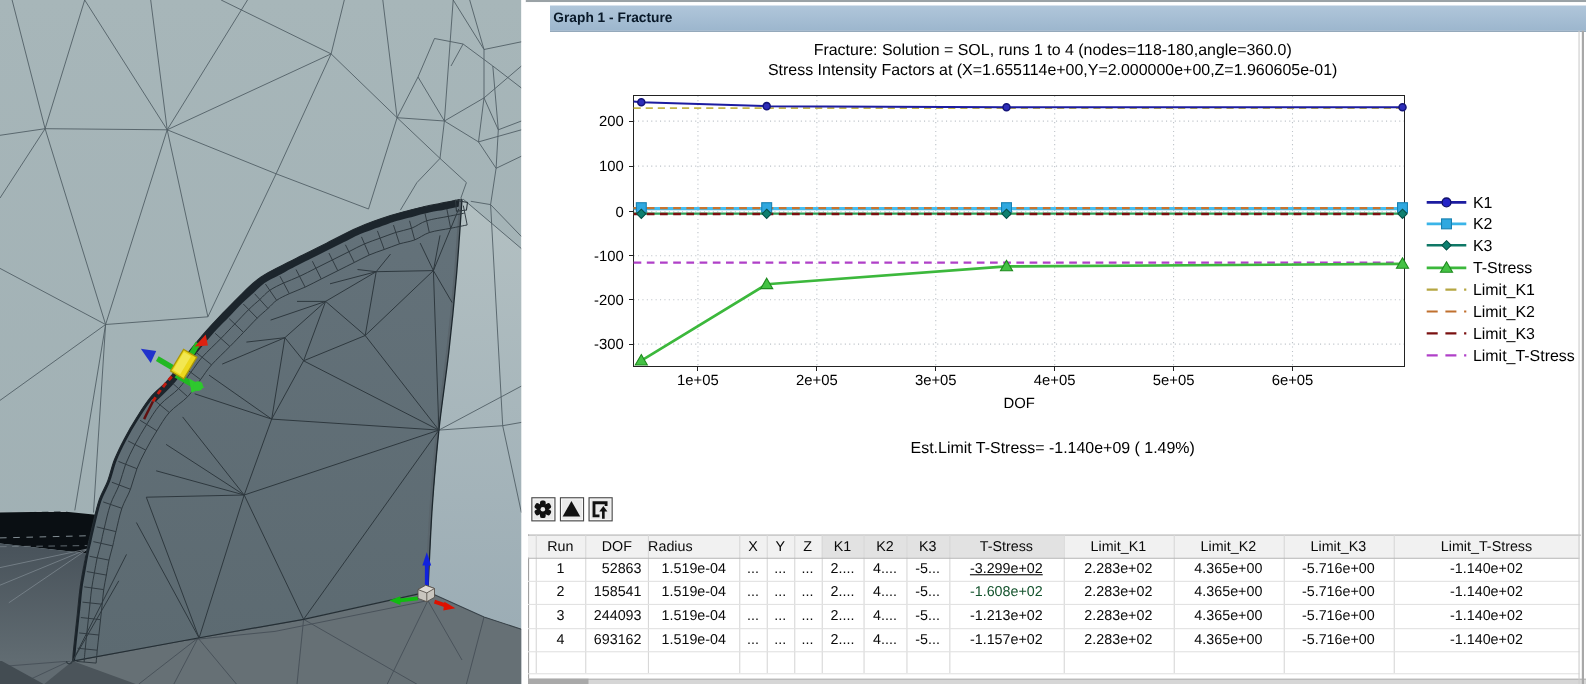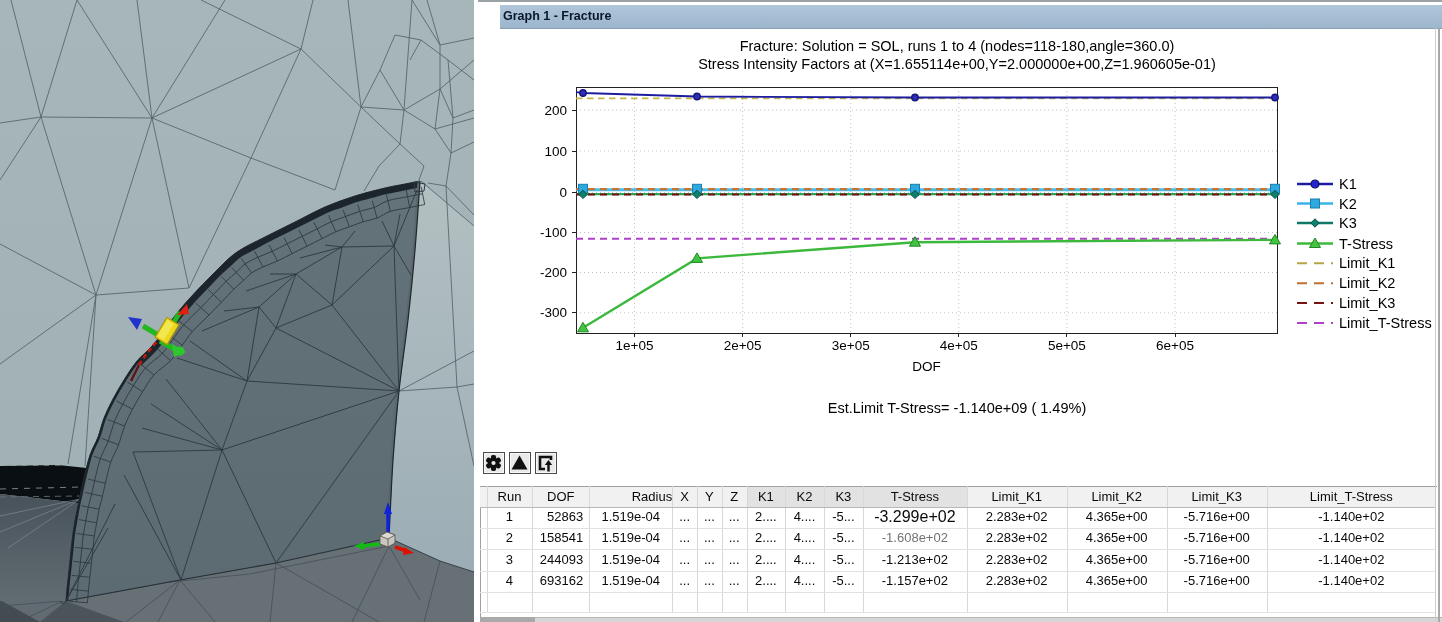--- a/index.html
+++ b/index.html
@@ -386,56 +386,56 @@
 <div class="abs" style="left:1166.7px;top:486.0px;width:1px;height:126.0px;background:#d8d8d8;"></div>
 <div class="abs" style="left:1266.7px;top:486.0px;width:1px;height:126.0px;background:#d8d8d8;"></div>
 <div class="abs" style="left:480px;top:506.5px;width:956px;height:1px;background:#b8b8b8;"></div>
 <div class="abs" style="left:480px;top:527.9px;width:956px;height:1px;background:#e2e2e2;"></div>
 <div class="abs" style="left:480px;top:549.3px;width:956px;height:1px;background:#e2e2e2;"></div>
 <div class="abs" style="left:480px;top:570.6px;width:956px;height:1px;background:#e2e2e2;"></div>
 <div class="abs" style="left:480px;top:592.0px;width:956px;height:1px;background:#e2e2e2;"></div>
 <div class="abs" style="left:480px;top:612.0px;width:956px;height:1px;background:#e2e2e2;"></div>
 <div class="abs" style="left:486.5px;top:487.0px;width:45.89999999999998px;height:19.5px;line-height:19.5px;font-size:13px;color:#0a0a0a;overflow:hidden;white-space:nowrap;text-align:center;">Run</div>
 <div class="abs" style="left:532.4px;top:487.0px;width:56.80000000000007px;height:19.5px;line-height:19.5px;font-size:13px;color:#0a0a0a;overflow:hidden;white-space:nowrap;text-align:center;">DOF</div>
-<div class="abs" style="left:589.2px;top:487.0px;width:83.0px;height:19.5px;line-height:19.5px;font-size:13px;color:#0a0a0a;overflow:hidden;white-space:nowrap;text-align:right;">Radius</div>
+<div class="abs" style="left:589.2px;top:487.0px;width:83.0px;height:19.5px;line-height:19.5px;font-size:13px;color:#0a0a0a;overflow:hidden;white-space:nowrap;text-align:left;">Radius</div>
 <div class="abs" style="left:672.2px;top:487.0px;width:24.799999999999955px;height:19.5px;line-height:19.5px;font-size:13px;color:#0a0a0a;overflow:hidden;white-space:nowrap;text-align:center;">X</div>
 <div class="abs" style="left:697.0px;top:487.0px;width:24.799999999999955px;height:19.5px;line-height:19.5px;font-size:13px;color:#0a0a0a;overflow:hidden;white-space:nowrap;text-align:center;">Y</div>
 <div class="abs" style="left:721.8px;top:487.0px;width:24.700000000000045px;height:19.5px;line-height:19.5px;font-size:13px;color:#0a0a0a;overflow:hidden;white-space:nowrap;text-align:center;">Z</div>
 <div class="abs" style="left:746.5px;top:487.0px;width:38.799999999999955px;height:19.5px;line-height:19.5px;font-size:13px;color:#0a0a0a;overflow:hidden;white-space:nowrap;text-align:center;">K1</div>
 <div class="abs" style="left:785.3px;top:487.0px;width:38.40000000000009px;height:19.5px;line-height:19.5px;font-size:13px;color:#0a0a0a;overflow:hidden;white-space:nowrap;text-align:center;">K2</div>
 <div class="abs" style="left:823.7px;top:487.0px;width:39.299999999999955px;height:19.5px;line-height:19.5px;font-size:13px;color:#0a0a0a;overflow:hidden;white-space:nowrap;text-align:center;">K3</div>
 <div class="abs" style="left:863.0px;top:487.0px;width:103.70000000000005px;height:19.5px;line-height:19.5px;font-size:13px;color:#0a0a0a;overflow:hidden;white-space:nowrap;text-align:center;">T-Stress</div>
 <div class="abs" style="left:966.7px;top:487.0px;width:100.0px;height:19.5px;line-height:19.5px;font-size:13px;color:#0a0a0a;overflow:hidden;white-space:nowrap;text-align:center;">Limit_K1</div>
 <div class="abs" style="left:1066.7px;top:487.0px;width:100.0px;height:19.5px;line-height:19.5px;font-size:13px;color:#0a0a0a;overflow:hidden;white-space:nowrap;text-align:center;">Limit_K2</div>
 <div class="abs" style="left:1166.7px;top:487.0px;width:100.0px;height:19.5px;line-height:19.5px;font-size:13px;color:#0a0a0a;overflow:hidden;white-space:nowrap;text-align:center;">Limit_K3</div>
 <div class="abs" style="left:1266.7px;top:487.0px;width:169.29999999999995px;height:19.5px;line-height:19.5px;font-size:13px;color:#0a0a0a;overflow:hidden;white-space:nowrap;text-align:center;">Limit_T-Stress</div>
 <div class="abs" style="left:486.5px;top:507.0px;width:45.89999999999998px;height:20.899999999999977px;line-height:20.899999999999977px;font-size:13px;color:#0a0a0a;overflow:hidden;white-space:nowrap;text-align:center;">1</div>
 <div class="abs" style="left:532.4px;top:507.0px;width:56.80000000000007px;height:20.899999999999977px;line-height:20.899999999999977px;font-size:13px;color:#0a0a0a;overflow:hidden;white-space:nowrap;text-align:right;padding-right:6px;width:50.80000000000007px;">52863</div>
 <div class="abs" style="left:589.2px;top:507.0px;width:83.0px;height:20.899999999999977px;line-height:20.899999999999977px;font-size:13px;color:#0a0a0a;overflow:hidden;white-space:nowrap;text-align:center;">1.519e-04</div>
 <div class="abs" style="left:672.2px;top:507.0px;width:24.799999999999955px;height:20.899999999999977px;line-height:20.899999999999977px;font-size:13px;color:#0a0a0a;overflow:hidden;white-space:nowrap;text-align:center;">...</div>
 <div class="abs" style="left:697.0px;top:507.0px;width:24.799999999999955px;height:20.899999999999977px;line-height:20.899999999999977px;font-size:13px;color:#0a0a0a;overflow:hidden;white-space:nowrap;text-align:center;">...</div>
 <div class="abs" style="left:721.8px;top:507.0px;width:24.700000000000045px;height:20.899999999999977px;line-height:20.899999999999977px;font-size:13px;color:#0a0a0a;overflow:hidden;white-space:nowrap;text-align:center;">...</div>
 <div class="abs" style="left:746.5px;top:507.0px;width:38.799999999999955px;height:20.899999999999977px;line-height:20.899999999999977px;font-size:13px;color:#0a0a0a;overflow:hidden;white-space:nowrap;text-align:center;">2....</div>
 <div class="abs" style="left:785.3px;top:507.0px;width:38.40000000000009px;height:20.899999999999977px;line-height:20.899999999999977px;font-size:13px;color:#0a0a0a;overflow:hidden;white-space:nowrap;text-align:center;">4....</div>
 <div class="abs" style="left:823.7px;top:507.0px;width:39.299999999999955px;height:20.899999999999977px;line-height:20.899999999999977px;font-size:13px;color:#0a0a0a;overflow:hidden;white-space:nowrap;text-align:center;">-5...</div>
-<div class="abs" style="left:863.0px;top:507.0px;width:103.70000000000005px;height:20.899999999999977px;line-height:20.899999999999977px;font-size:16px;color:#0a0a0a;overflow:hidden;white-space:nowrap;text-align:center;">-3.299e+02</div>
+<div class="abs" style="left:863.0px;top:507.0px;width:103.70000000000005px;height:20.899999999999977px;line-height:20.899999999999977px;font-size:13px;color:#0a0a0a;overflow:hidden;white-space:nowrap;text-align:center;text-decoration:underline;">-3.299e+02</div>
 <div class="abs" style="left:966.7px;top:507.0px;width:100.0px;height:20.899999999999977px;line-height:20.899999999999977px;font-size:13px;color:#0a0a0a;overflow:hidden;white-space:nowrap;text-align:center;">2.283e+02</div>
 <div class="abs" style="left:1066.7px;top:507.0px;width:100.0px;height:20.899999999999977px;line-height:20.899999999999977px;font-size:13px;color:#0a0a0a;overflow:hidden;white-space:nowrap;text-align:center;">4.365e+00</div>
 <div class="abs" style="left:1166.7px;top:507.0px;width:100.0px;height:20.899999999999977px;line-height:20.899999999999977px;font-size:13px;color:#0a0a0a;overflow:hidden;white-space:nowrap;text-align:center;">-5.716e+00</div>
 <div class="abs" style="left:1266.7px;top:507.0px;width:169.29999999999995px;height:20.899999999999977px;line-height:20.899999999999977px;font-size:13px;color:#0a0a0a;overflow:hidden;white-space:nowrap;text-align:center;">-1.140e+02</div>
 <div class="abs" style="left:486.5px;top:528.4px;width:45.89999999999998px;height:20.899999999999977px;line-height:20.899999999999977px;font-size:13px;color:#0a0a0a;overflow:hidden;white-space:nowrap;text-align:center;">2</div>
 <div class="abs" style="left:532.4px;top:528.4px;width:56.80000000000007px;height:20.899999999999977px;line-height:20.899999999999977px;font-size:13px;color:#0a0a0a;overflow:hidden;white-space:nowrap;text-align:right;padding-right:6px;width:50.80000000000007px;">158541</div>
 <div class="abs" style="left:589.2px;top:528.4px;width:83.0px;height:20.899999999999977px;line-height:20.899999999999977px;font-size:13px;color:#0a0a0a;overflow:hidden;white-space:nowrap;text-align:center;">1.519e-04</div>
 <div class="abs" style="left:672.2px;top:528.4px;width:24.799999999999955px;height:20.899999999999977px;line-height:20.899999999999977px;font-size:13px;color:#0a0a0a;overflow:hidden;white-space:nowrap;text-align:center;">...</div>
 <div class="abs" style="left:697.0px;top:528.4px;width:24.799999999999955px;height:20.899999999999977px;line-height:20.899999999999977px;font-size:13px;color:#0a0a0a;overflow:hidden;white-space:nowrap;text-align:center;">...</div>
 <div class="abs" style="left:721.8px;top:528.4px;width:24.700000000000045px;height:20.899999999999977px;line-height:20.899999999999977px;font-size:13px;color:#0a0a0a;overflow:hidden;white-space:nowrap;text-align:center;">...</div>
 <div class="abs" style="left:746.5px;top:528.4px;width:38.799999999999955px;height:20.899999999999977px;line-height:20.899999999999977px;font-size:13px;color:#0a0a0a;overflow:hidden;white-space:nowrap;text-align:center;">2....</div>
 <div class="abs" style="left:785.3px;top:528.4px;width:38.40000000000009px;height:20.899999999999977px;line-height:20.899999999999977px;font-size:13px;color:#0a0a0a;overflow:hidden;white-space:nowrap;text-align:center;">4....</div>
 <div class="abs" style="left:823.7px;top:528.4px;width:39.299999999999955px;height:20.899999999999977px;line-height:20.899999999999977px;font-size:13px;color:#0a0a0a;overflow:hidden;white-space:nowrap;text-align:center;">-5...</div>
-<div class="abs" style="left:863.0px;top:528.4px;width:103.70000000000005px;height:20.899999999999977px;line-height:20.899999999999977px;font-size:13px;color:#737373;overflow:hidden;white-space:nowrap;text-align:center;">-1.608e+02</div>
+<div class="abs" style="left:863.0px;top:528.4px;width:103.70000000000005px;height:20.899999999999977px;line-height:20.899999999999977px;font-size:13px;color:#14532d;overflow:hidden;white-space:nowrap;text-align:center;">-1.608e+02</div>
 <div class="abs" style="left:966.7px;top:528.4px;width:100.0px;height:20.899999999999977px;line-height:20.899999999999977px;font-size:13px;color:#0a0a0a;overflow:hidden;white-space:nowrap;text-align:center;">2.283e+02</div>
 <div class="abs" style="left:1066.7px;top:528.4px;width:100.0px;height:20.899999999999977px;line-height:20.899999999999977px;font-size:13px;color:#0a0a0a;overflow:hidden;white-space:nowrap;text-align:center;">4.365e+00</div>
 <div class="abs" style="left:1166.7px;top:528.4px;width:100.0px;height:20.899999999999977px;line-height:20.899999999999977px;font-size:13px;color:#0a0a0a;overflow:hidden;white-space:nowrap;text-align:center;">-5.716e+00</div>
 <div class="abs" style="left:1266.7px;top:528.4px;width:169.29999999999995px;height:20.899999999999977px;line-height:20.899999999999977px;font-size:13px;color:#0a0a0a;overflow:hidden;white-space:nowrap;text-align:center;">-1.140e+02</div>
 <div class="abs" style="left:486.5px;top:549.8px;width:45.89999999999998px;height:20.800000000000068px;line-height:20.800000000000068px;font-size:13px;color:#0a0a0a;overflow:hidden;white-space:nowrap;text-align:center;">3</div>
 <div class="abs" style="left:532.4px;top:549.8px;width:56.80000000000007px;height:20.800000000000068px;line-height:20.800000000000068px;font-size:13px;color:#0a0a0a;overflow:hidden;white-space:nowrap;text-align:right;padding-right:6px;width:50.80000000000007px;">244093</div>
 <div class="abs" style="left:589.2px;top:549.8px;width:83.0px;height:20.800000000000068px;line-height:20.800000000000068px;font-size:13px;color:#0a0a0a;overflow:hidden;white-space:nowrap;text-align:center;">1.519e-04</div>
 <div class="abs" style="left:672.2px;top:549.8px;width:24.799999999999955px;height:20.800000000000068px;line-height:20.800000000000068px;font-size:13px;color:#0a0a0a;overflow:hidden;white-space:nowrap;text-align:center;">...</div>
 <div class="abs" style="left:697.0px;top:549.8px;width:24.799999999999955px;height:20.800000000000068px;line-height:20.800000000000068px;font-size:13px;color:#0a0a0a;overflow:hidden;white-space:nowrap;text-align:center;">...</div>
 <div class="abs" style="left:721.8px;top:549.8px;width:24.700000000000045px;height:20.800000000000068px;line-height:20.800000000000068px;font-size:13px;color:#0a0a0a;overflow:hidden;white-space:nowrap;text-align:center;">...</div>

